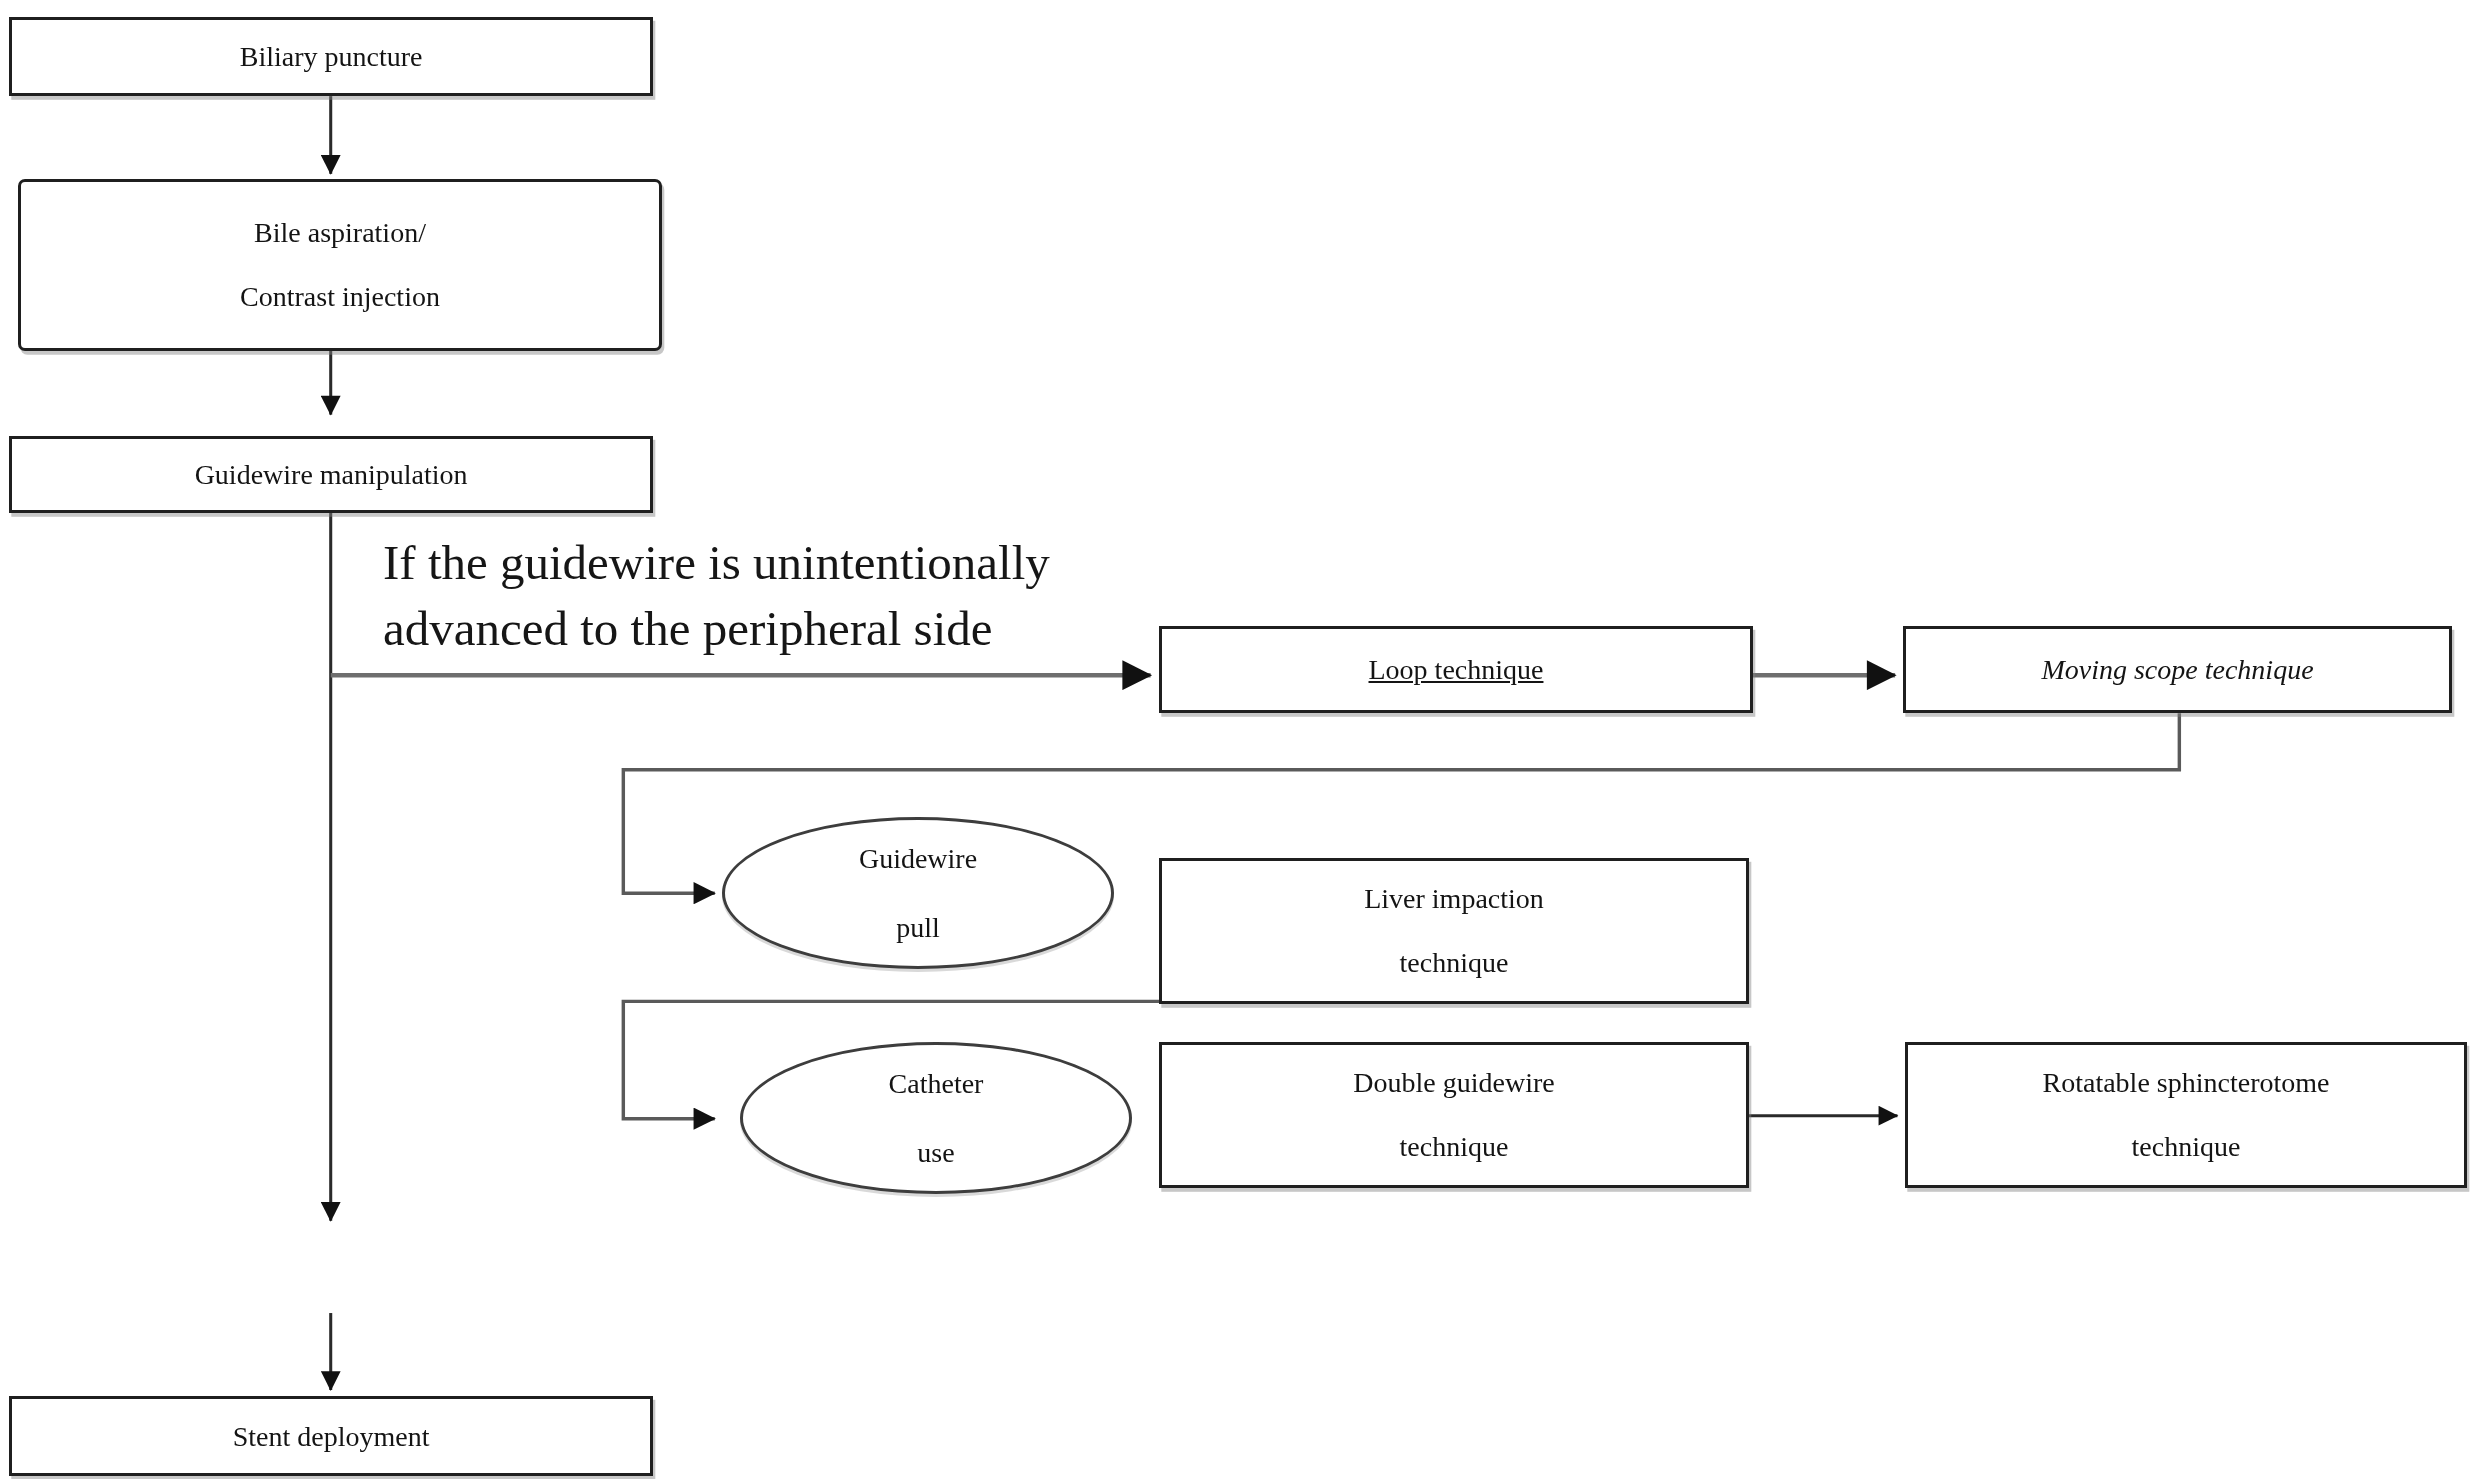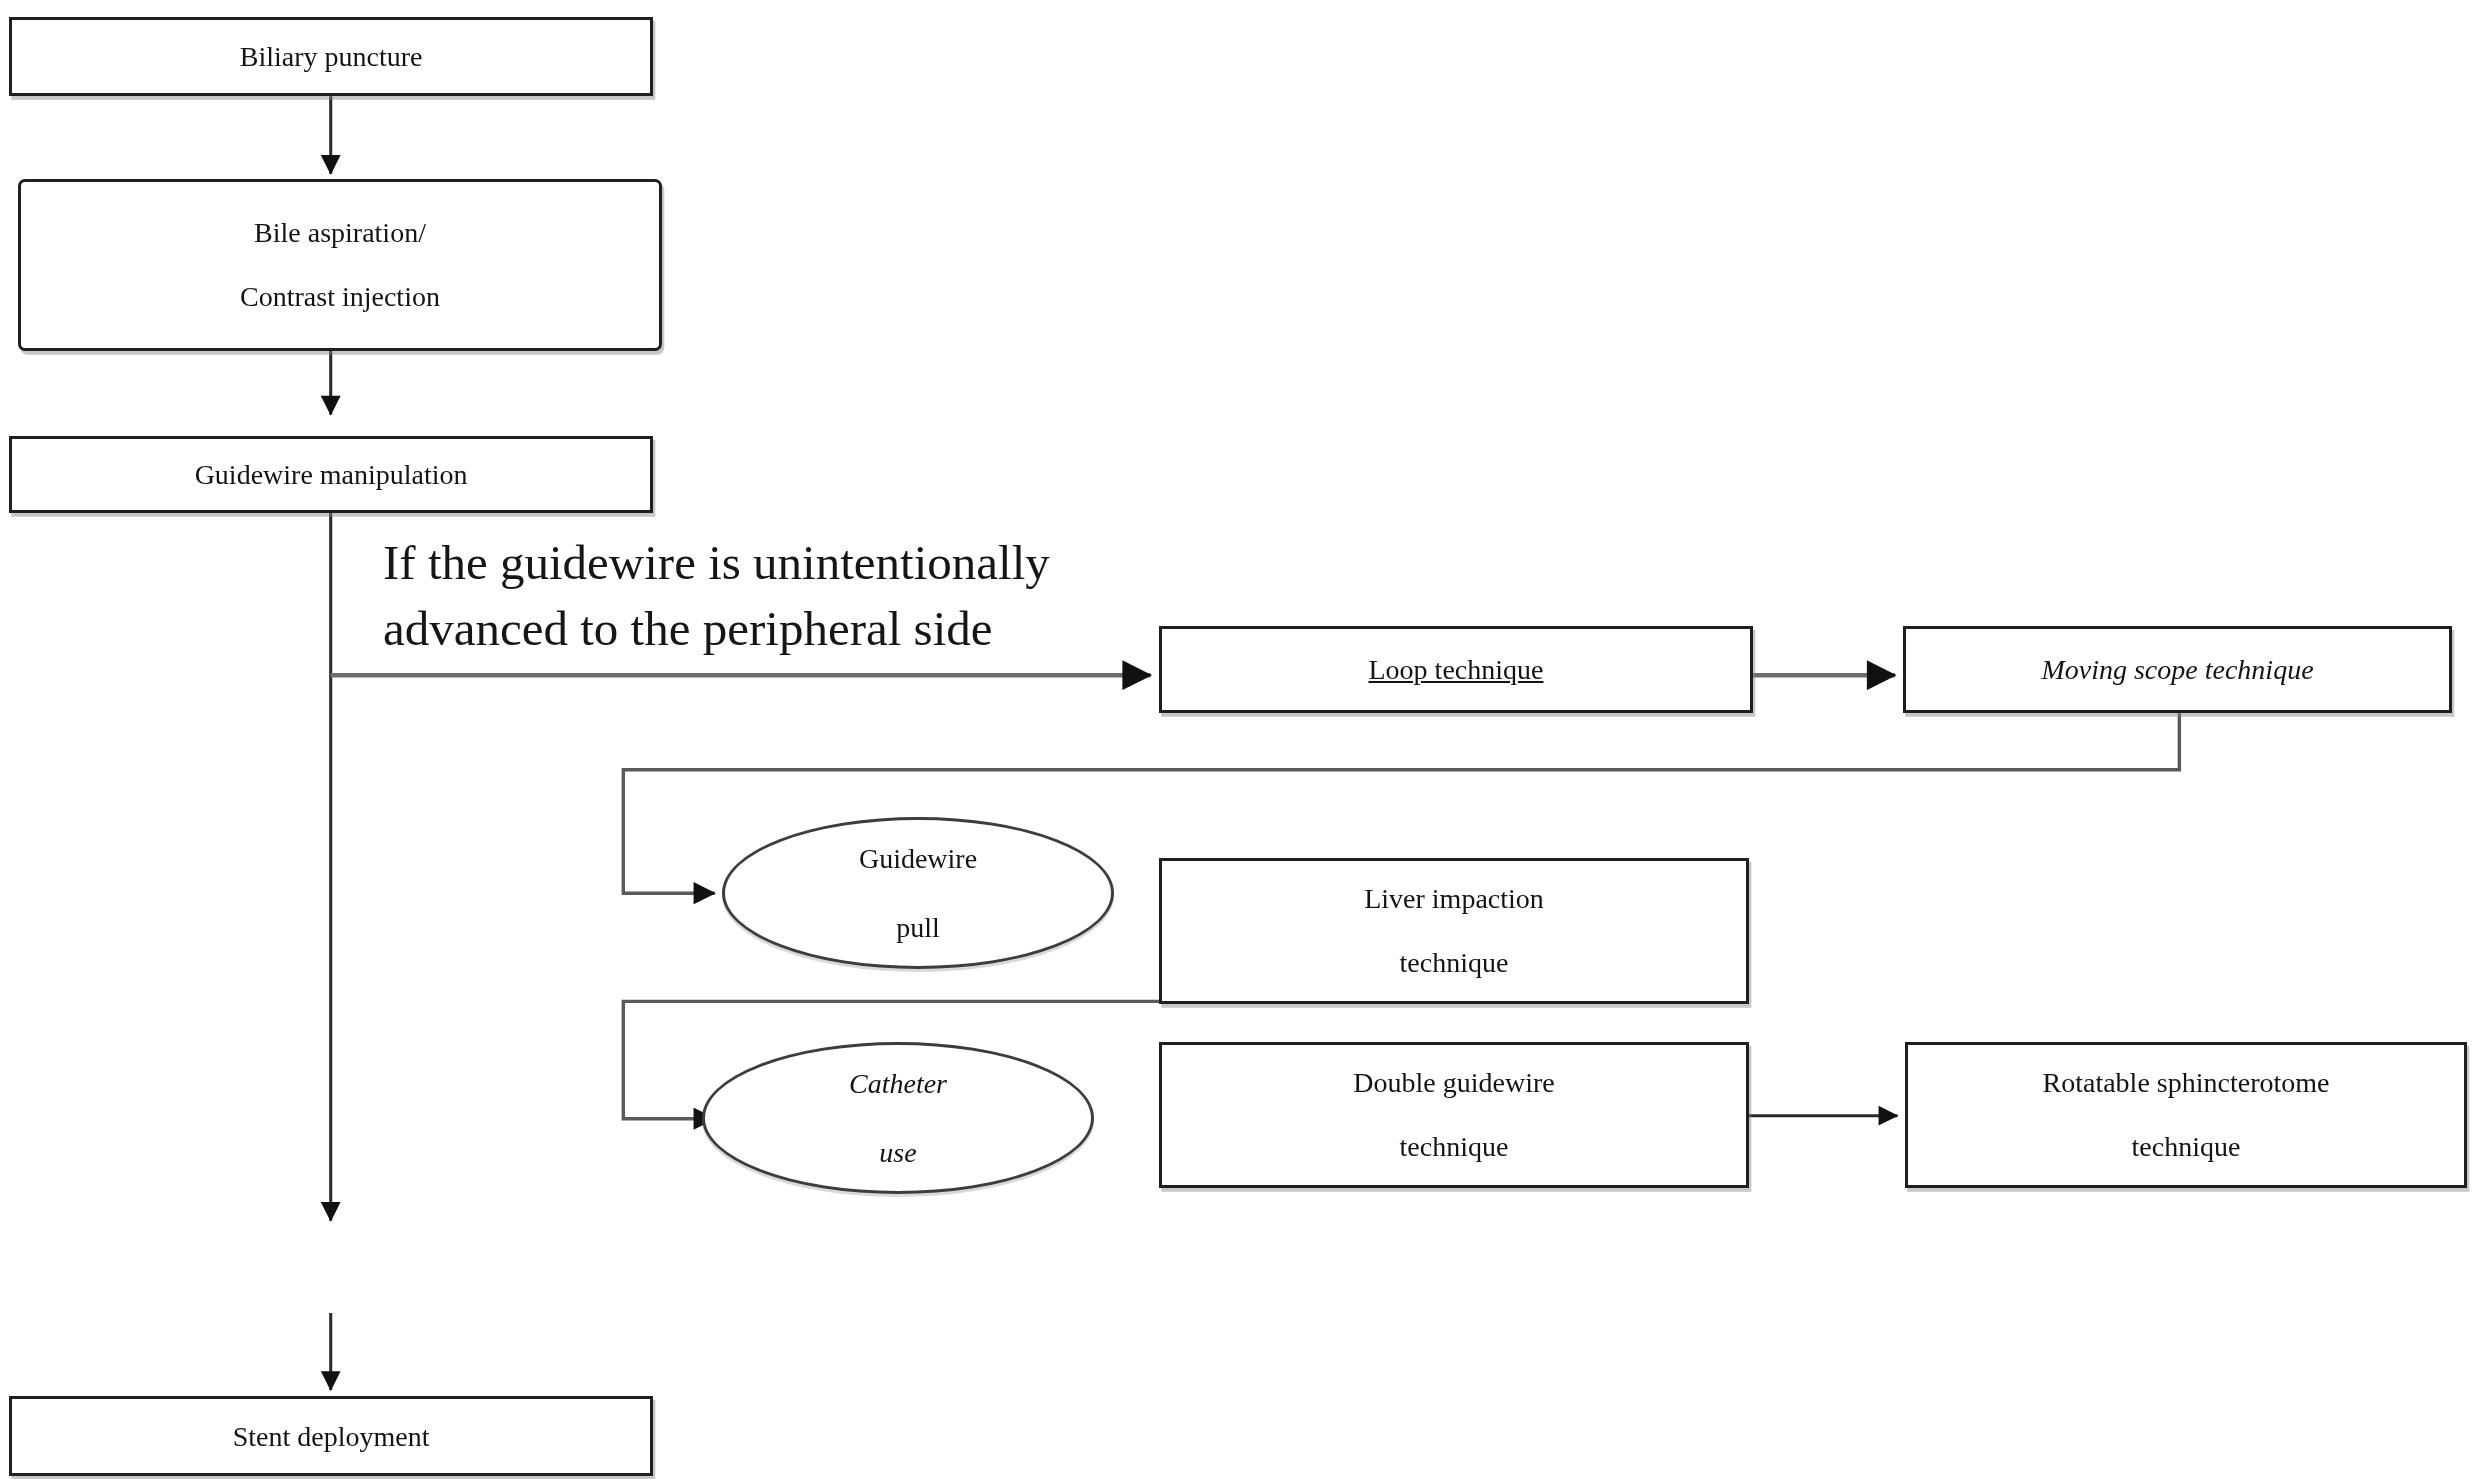--- a/index.html
+++ b/index.html
@@ -77,21 +77,21 @@
   
   #n-biliary   { left: 9.1px;   top: 17px;   width: 644px; height: 79px; }
   #n-bile      { left: 18px;   top: 179px;  width: 644px; height: 172px; border-radius: 7px; }
   #n-manip     { left: 9.1px;   top: 420px;  width: 644px; height: 77px; margin-top: 16px; }
   #n-tract     { left: 9.1px;   top: 1227px; width: 644px; height: 86px; }
   #n-stent     { left: 9.1px;   top: 1396px; width: 644px; height: 80px; }
   #n-loop      { left: 1159px; top: 626px;  width: 594px; height: 87px; text-decoration: underline; }
   #n-moving    { left: 1903px; top: 626px;  width: 549px; height: 87px; font-style: italic; }
   #n-gwpull    { left: 722px;  top: 817px; width: 392px; height: 152px; }
   #n-liver     { left: 1159px; top: 858px; width: 590px; height: 146px; }
-  #n-catheter  { left: 702px;  top: 1042px; width: 392px; height: 152px; font-style: italic; }
+  #n-catheter  { left: 740px;  top: 1042px; width: 392px; height: 152px; }
   #n-double    { left: 1159px; top: 1042px; width: 590px; height: 146px; }
   #n-rotatable { left: 1905px; top: 1042px; width: 562px; height: 146px; }
 </style>
 </head>
 <body>
 
 <div id="canvas">
 
   <svg id="connector-layer" viewBox="0 0 3248 1942" xmlns="http://www.w3.org/2000/svg">
     <defs>

